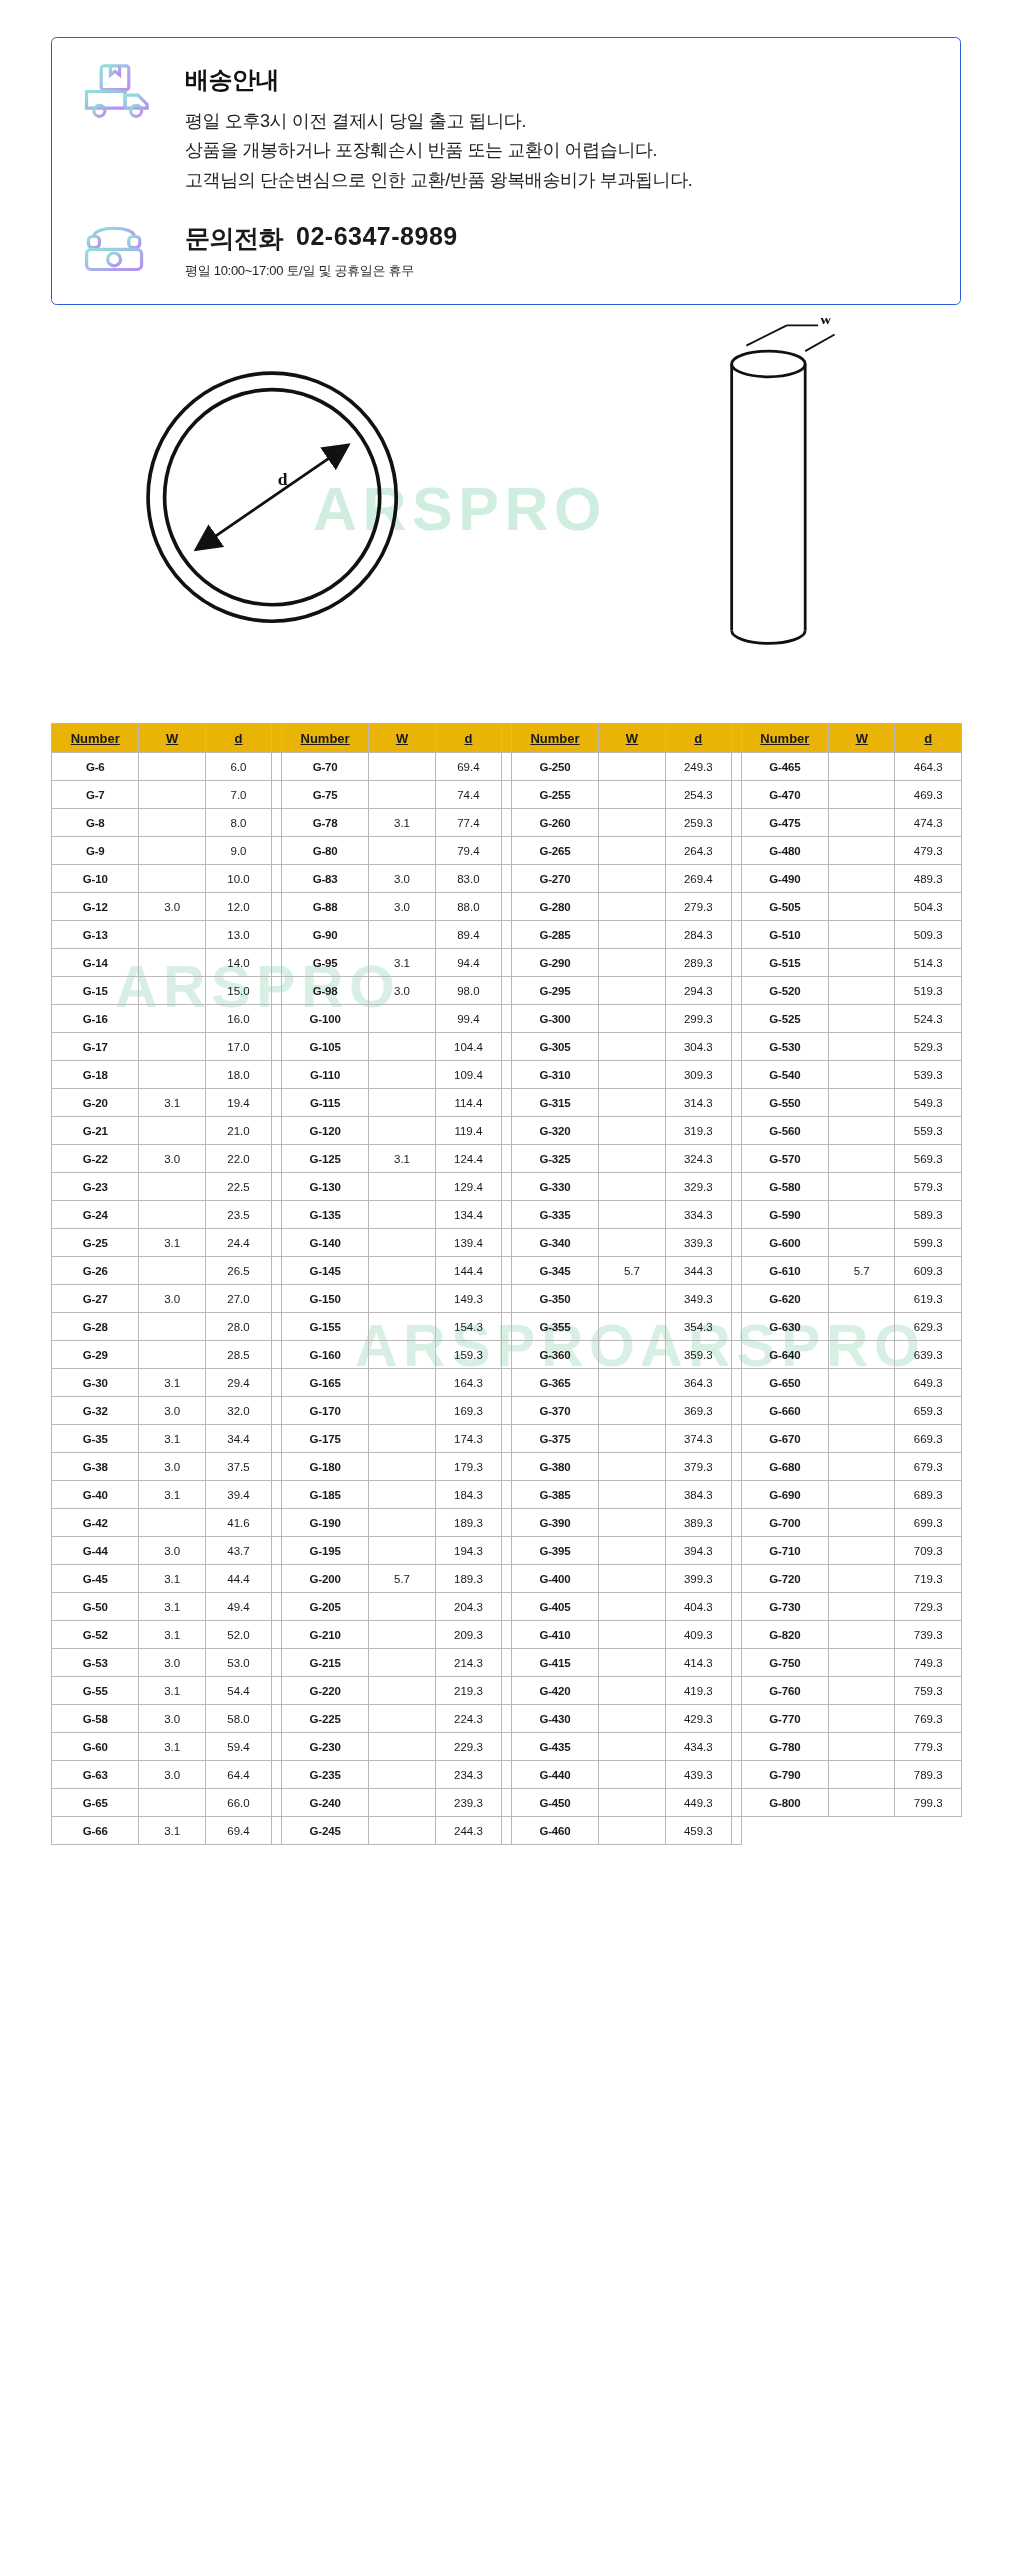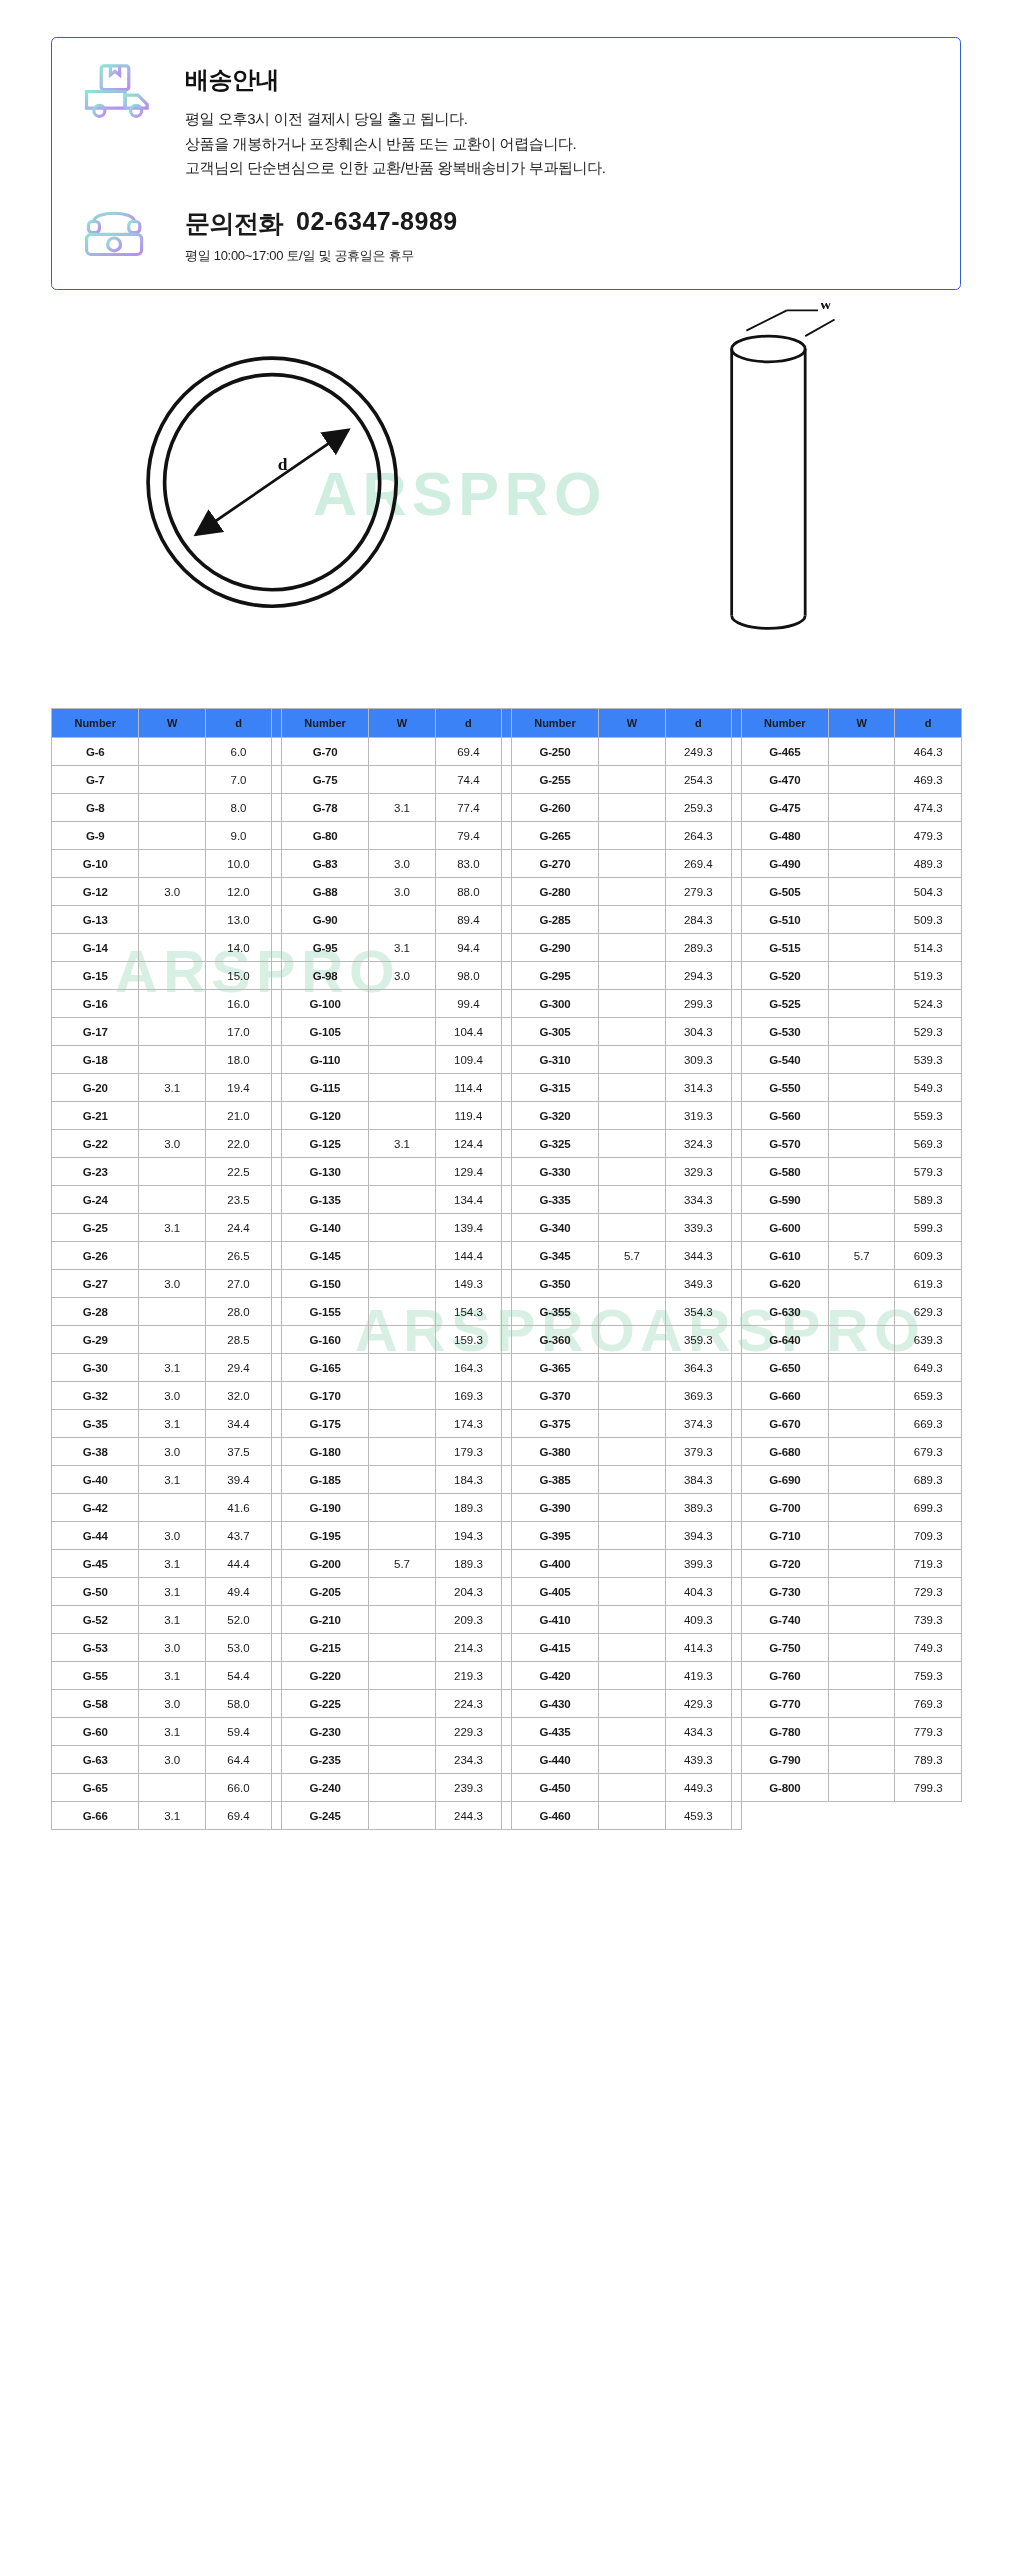--- a/index.html
+++ b/index.html
@@ -22,21 +22,21 @@
     display:flex;
     flex-direction:column;
     gap:24px;
   }
   .notice-row{ display:flex; align-items:flex-start; gap:24px; }
   .notice-icon{ width:81px; flex:0 0 81px; display:flex; align-items:center; justify-content:center; }
   .notice-text{ padding-top:1.8px; }
   .notice-title{
     font-size:24px; font-weight:bold; color:#111; margin:0 0 11px 0; letter-spacing:-0.5px;
   }
-  .notice-line{ font-size:15px; color:#222; line-height:1.65; letter-spacing:-0.4px; }
+  .notice-line{ font-size:18px; color:#222; line-height:1.65; letter-spacing:-0.4px; }
   .phone-row{ display:flex; align-items:flex-start; gap:13px; }
   .phone-label{ font-size:25px; font-weight:bold; letter-spacing:-0.5px; }
   .phone-number{ font-size:25px; font-weight:bold; letter-spacing:0.5px; }
   .phone-hours{ font-size:13px; color:#222; margin-top:7.4px; letter-spacing:-0.3px; }
 
   
   .diagram{
     position:relative;
     height:396px;
     margin-top:13px;
@@ -64,24 +64,25 @@
     z-index:2;
   }
   table.spec td, table.spec th{
     border:0.9px solid #b9b9b9;
     height:28px;
     text-align:center;
     padding:0 3.7px;
     background:transparent;
   }
   table.spec thead th{
-    background:#3b82f6;
+    background:#eab308;
     font-weight:bold;
-    font-size:11px;
+    font-size:13px;
     height:29px;
+    text-decoration:underline;
   }
   td.num{ font-weight:bold; letter-spacing:-0.2px; }
   td.gap{ border:none; width:9.2px; background:#fff; }
   th.gap{ border:none; width:9.2px; background:#fff; }
   td.hl{ background:#fdf2d0; }
   .tbl-wm{
     position:absolute; z-index:1; font-size:59px; font-weight:bold;
     color:#d8f0e4; letter-spacing:5.5px; pointer-events:none; user-select:none;
   }
   .tbl-wm.w1{ left:64px; top:230px; }
@@ -737,21 +738,21 @@
             <td class="">52.0</td>
             <td class="gap"></td>
             <td class="num">G-210</td>
             <td class=""></td>
             <td class="">209.3</td>
             <td class="gap"></td>
             <td class="num">G-410</td>
             <td class=""></td>
             <td class="">409.3</td>
             <td class="gap"></td>
-            <td class="num">G-740</td>
+            <td class="num">G-820</td>
             <td class=""></td>
             <td class="">739.3</td>
           </tr>
           <tr>
             <td class="num">G-53</td>
             <td class="">3.0</td>
             <td class="">53.0</td>
             <td class="gap"></td>
             <td class="num">G-215</td>
             <td class=""></td>

